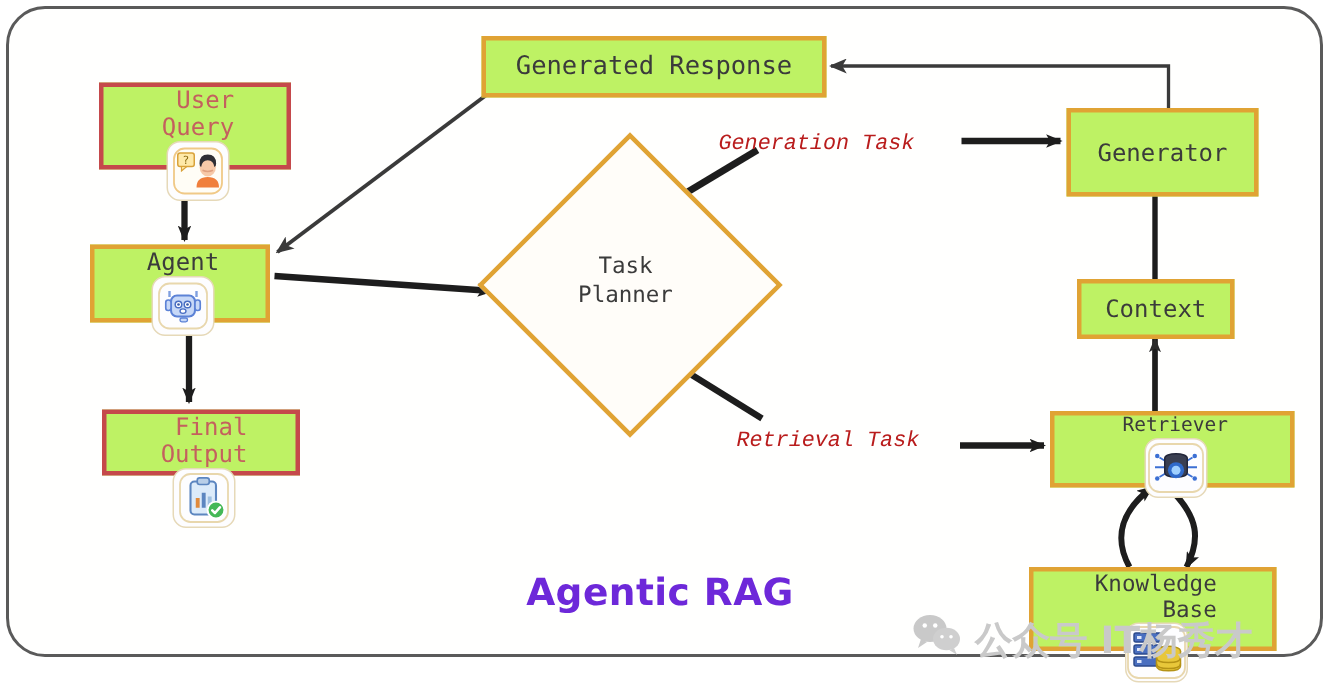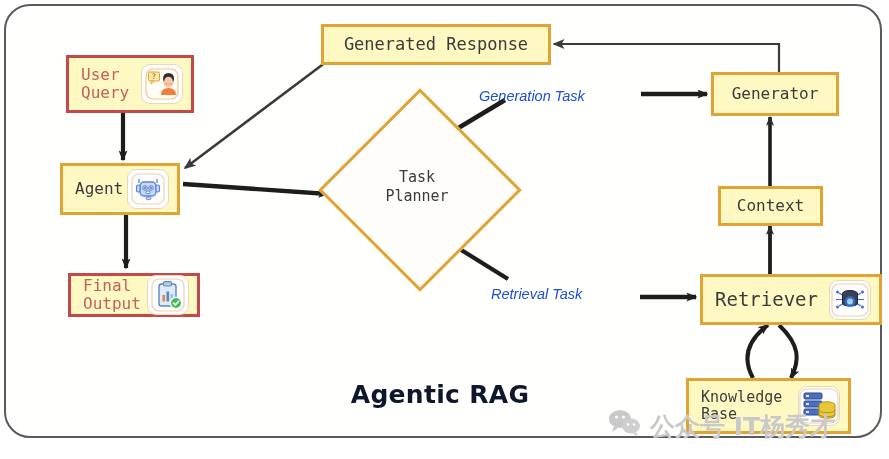--- a/index.html
+++ b/index.html
@@ -33,42 +33,43 @@
     width: 889px;
     height: 459px;
     pointer-events: none;
   }
   .node {
     position: absolute;
     box-sizing: border-box;
     display: flex;
     align-items: center;
     justify-content: center;
-    background: #fef9c3;
-    text-align: left;
+    background: #bef264;
+    text-align: right;
   }
   .node .label {
     white-space: pre-line;
     line-height: 1.12;
   }
   
   .n-orange {
     border: 3px solid #e0a334;
     color: #3b3b3b;
     font-family: "DejaVu Sans Mono", monospace;
   }
   
   .n-red {
     border: 3px solid #c5494b;
     color: #c4605e;
     font-family: "DejaVu Sans Mono", monospace;
   }
   .with-icon {
     justify-content: space-between;
     padding: 0 8px 0 12px;
+    flex-direction: column;
   }
   .icon-badge {
     width: 40px;
     height: 38px;
     border-radius: 9px;
     border: 1px solid #e6d9b8;
     background: #fdfdff;
     display: flex;
     align-items: center;
     justify-content: center;
@@ -102,37 +103,37 @@
     justify-content: center;
     font-family: "DejaVu Sans Mono", monospace;
     font-size: 15px;
     color: #3b3b3b;
     white-space: pre-line;
     line-height: 1.3;
     text-align: center;
   }
   .edge-label {
     position: absolute;
-    font-family: Liberation Sans, sans-serif;
+    font-family: Liberation Mono, monospace;
     font-size: 14.5px;
-    color: #1d4ed8;
+    color: #b91c1c;
     white-space: nowrap;
     font-style: italic;
   }
   #title {
     position: absolute;
     left: 300px;
     top: 380px;
     width: 280px;
     text-align: center;
     font-family: "DejaVu Sans", sans-serif;
     font-weight: bold;
     font-size: 25px;
     letter-spacing: 0.3px;
-    color: #0f172a;
+    color: #6d28d9;
   }
   #watermark {
     position: absolute;
     left: 608px;
     top: 409px;
     display: flex;
     align-items: center;
     gap: 8px;
     color: #c9c9c9;
     font-family: "DejaVu Sans", sans-serif;
@@ -244,29 +245,29 @@
   <div id="diamond">
     <div class="dshape"></div>
     <div class="dtext">Task
 Planner</div>
   </div>
 
   <div class="node n-orange" style="left:321px; top:24px; width:230px; height:41px; font-size:17px;">
     <span class="label">Generated Response</span>
   </div>
 
-  <div class="node n-orange" style="left:711px; top:72px; width:128px; height:44px; font-size:16px;">
+  <div class="node n-orange" style="left:711px; top:72px; width:128px; height:59px; font-size:16px;">
     <span class="label">Generator</span>
   </div>
 
   <div class="node n-orange" style="left:718px; top:186px; width:105px; height:40px; font-size:16px;">
     <span class="label">Context</span>
   </div>
 
-  <div class="node n-orange with-icon" style="left:700px; top:274px; width:182px; height:51px; font-size:19px;">
+  <div class="node n-orange with-icon" style="left:700px; top:274px; width:163px; height:51px; font-size:13px;">
     <span class="label">Retriever</span>
     <span class="icon-badge">
       <svg width="38" height="34" viewBox="0 0 38 34">
         <rect x="1" y="1" width="36" height="32" rx="7" fill="#fdfdff" stroke="#e8d7ad" stroke-width="1.2"></rect>
         <path d="M8 10 L13 13 M8 23 L13 20 M30 10 L25 13 M30 23 L25 20 M5 16.5 L11 16.5 M33 16.5 L27 16.5" stroke="#3b6fd4" stroke-width="1.2"></path>
         <circle cx="6.5" cy="9" r="1.5" fill="#3b6fd4"></circle>
         <circle cx="6.5" cy="24" r="1.5" fill="#3b6fd4"></circle>
         <circle cx="31.5" cy="9" r="1.5" fill="#3b6fd4"></circle>
         <circle cx="31.5" cy="24" r="1.5" fill="#3b6fd4"></circle>
         <ellipse cx="19" cy="10.5" rx="7.5" ry="3" fill="#3a3f52" stroke="#22263a" stroke-width="1"></ellipse>

